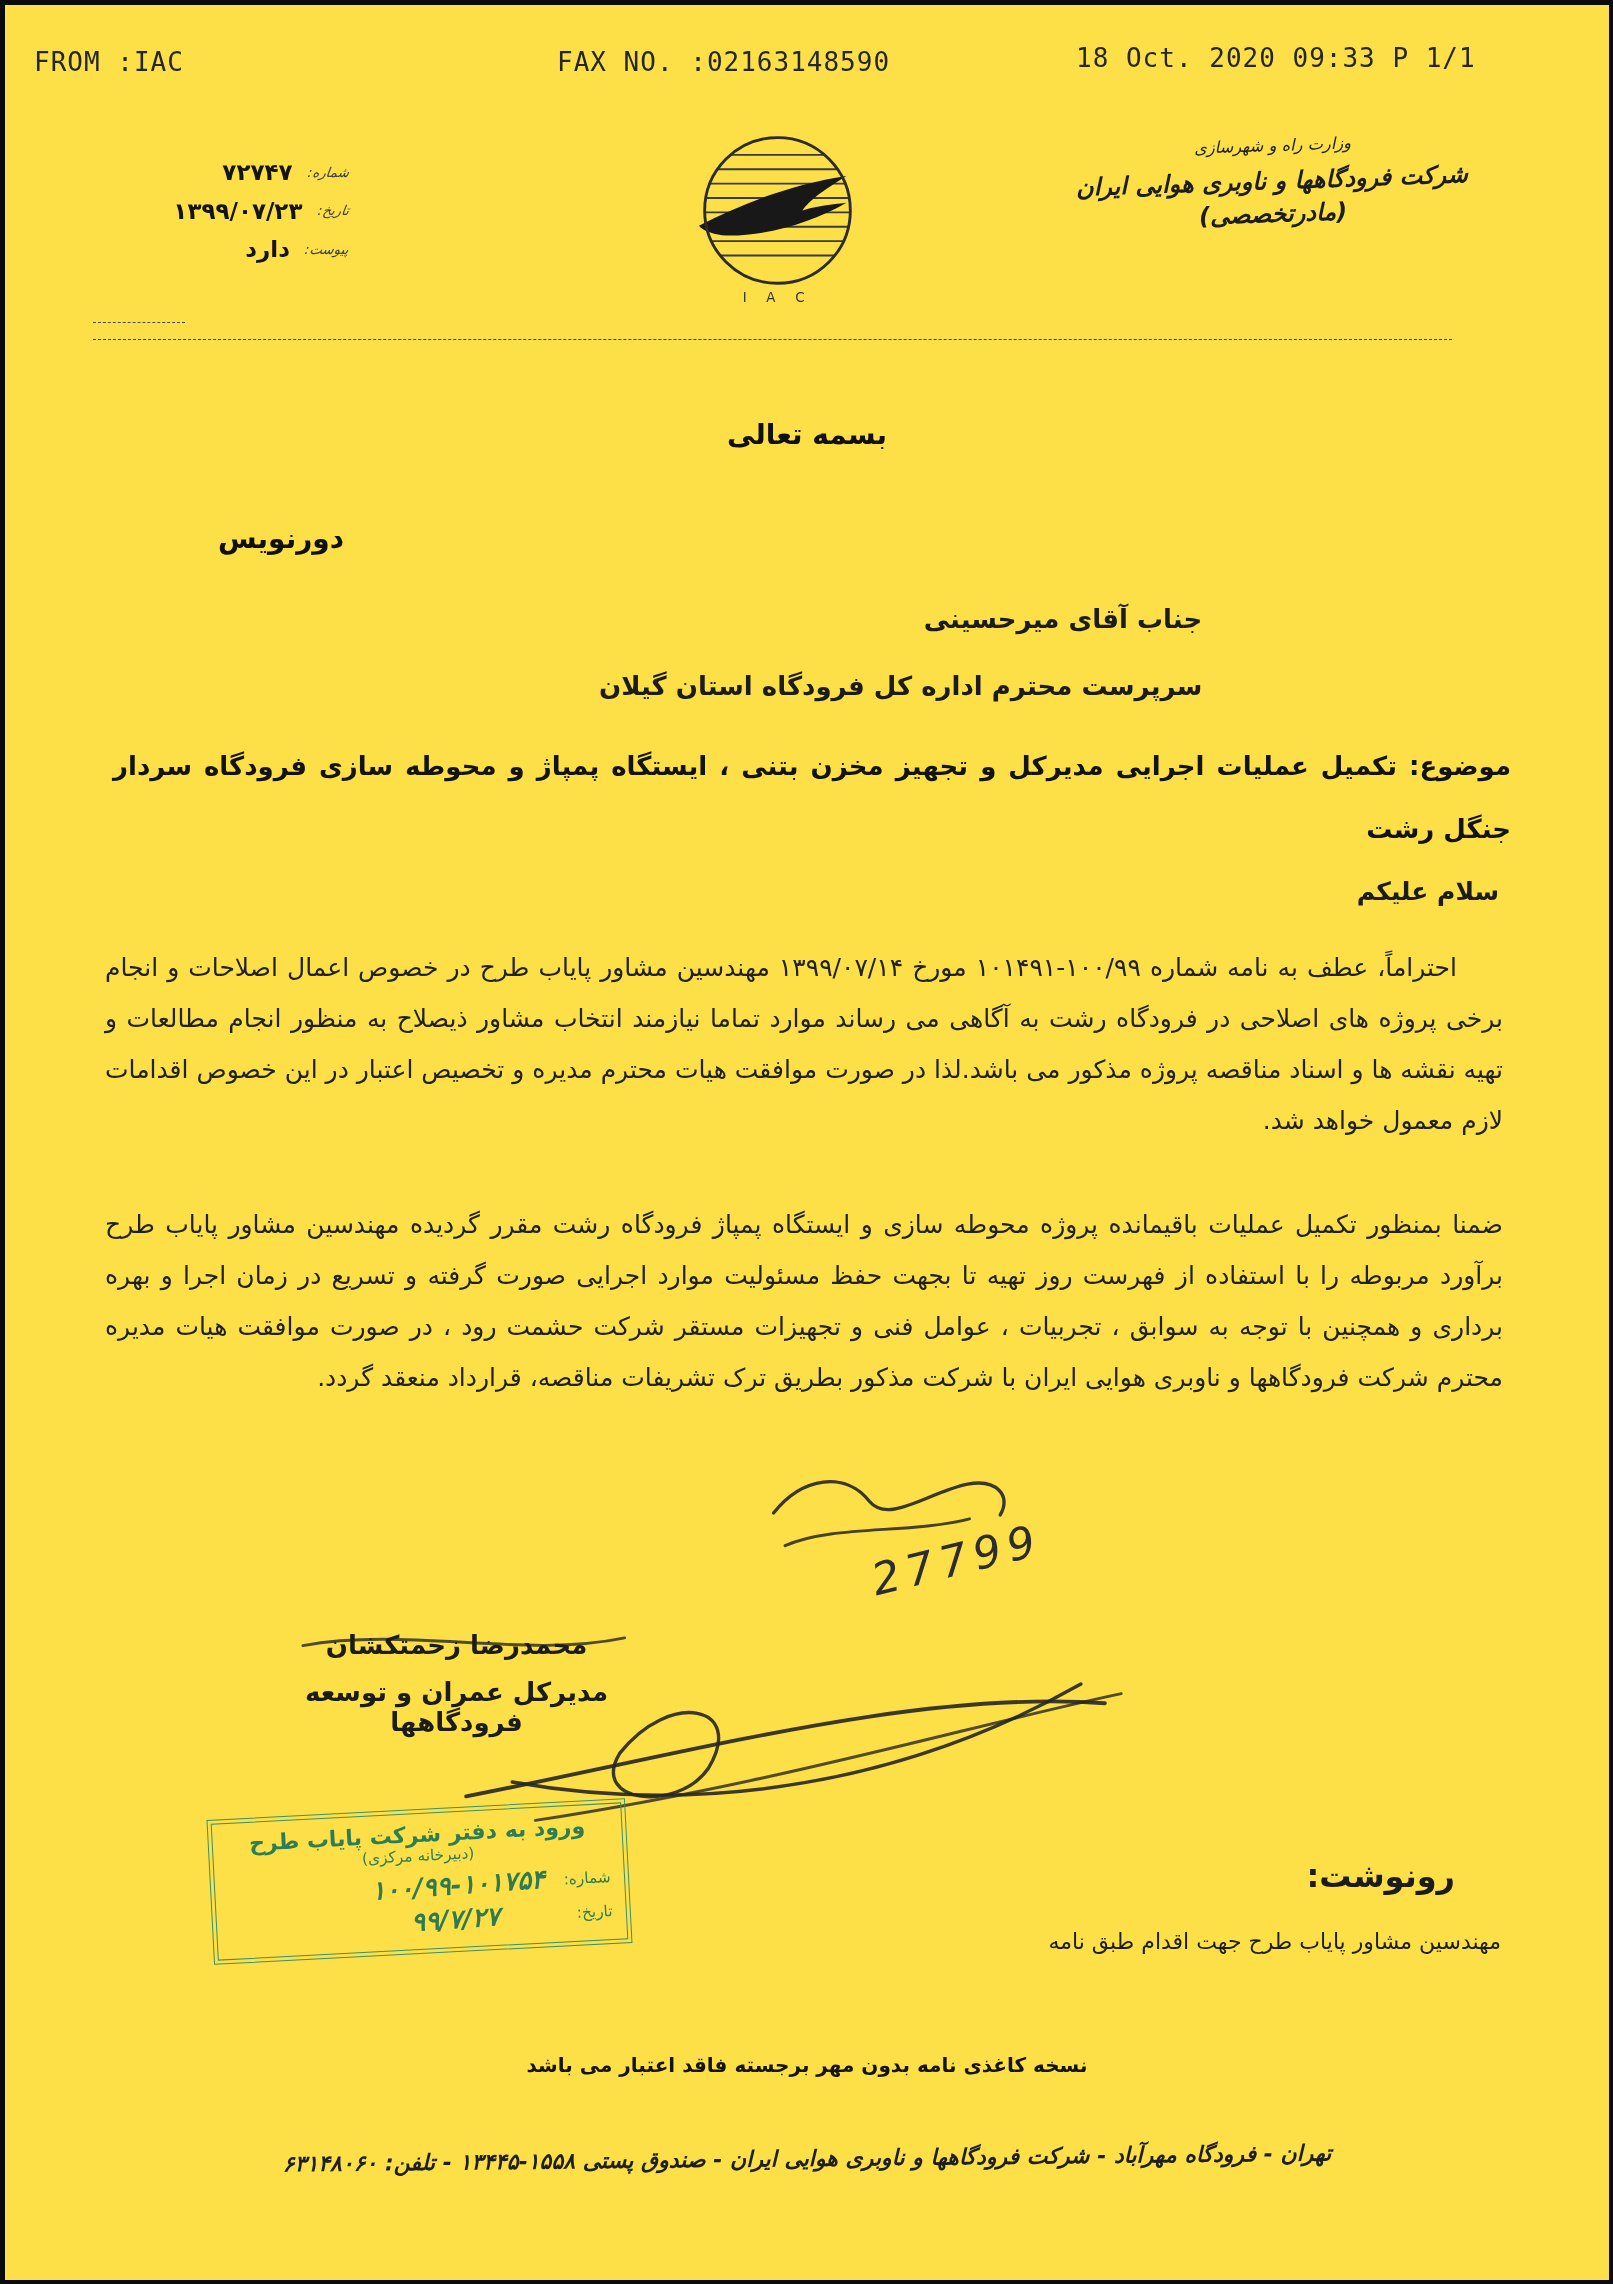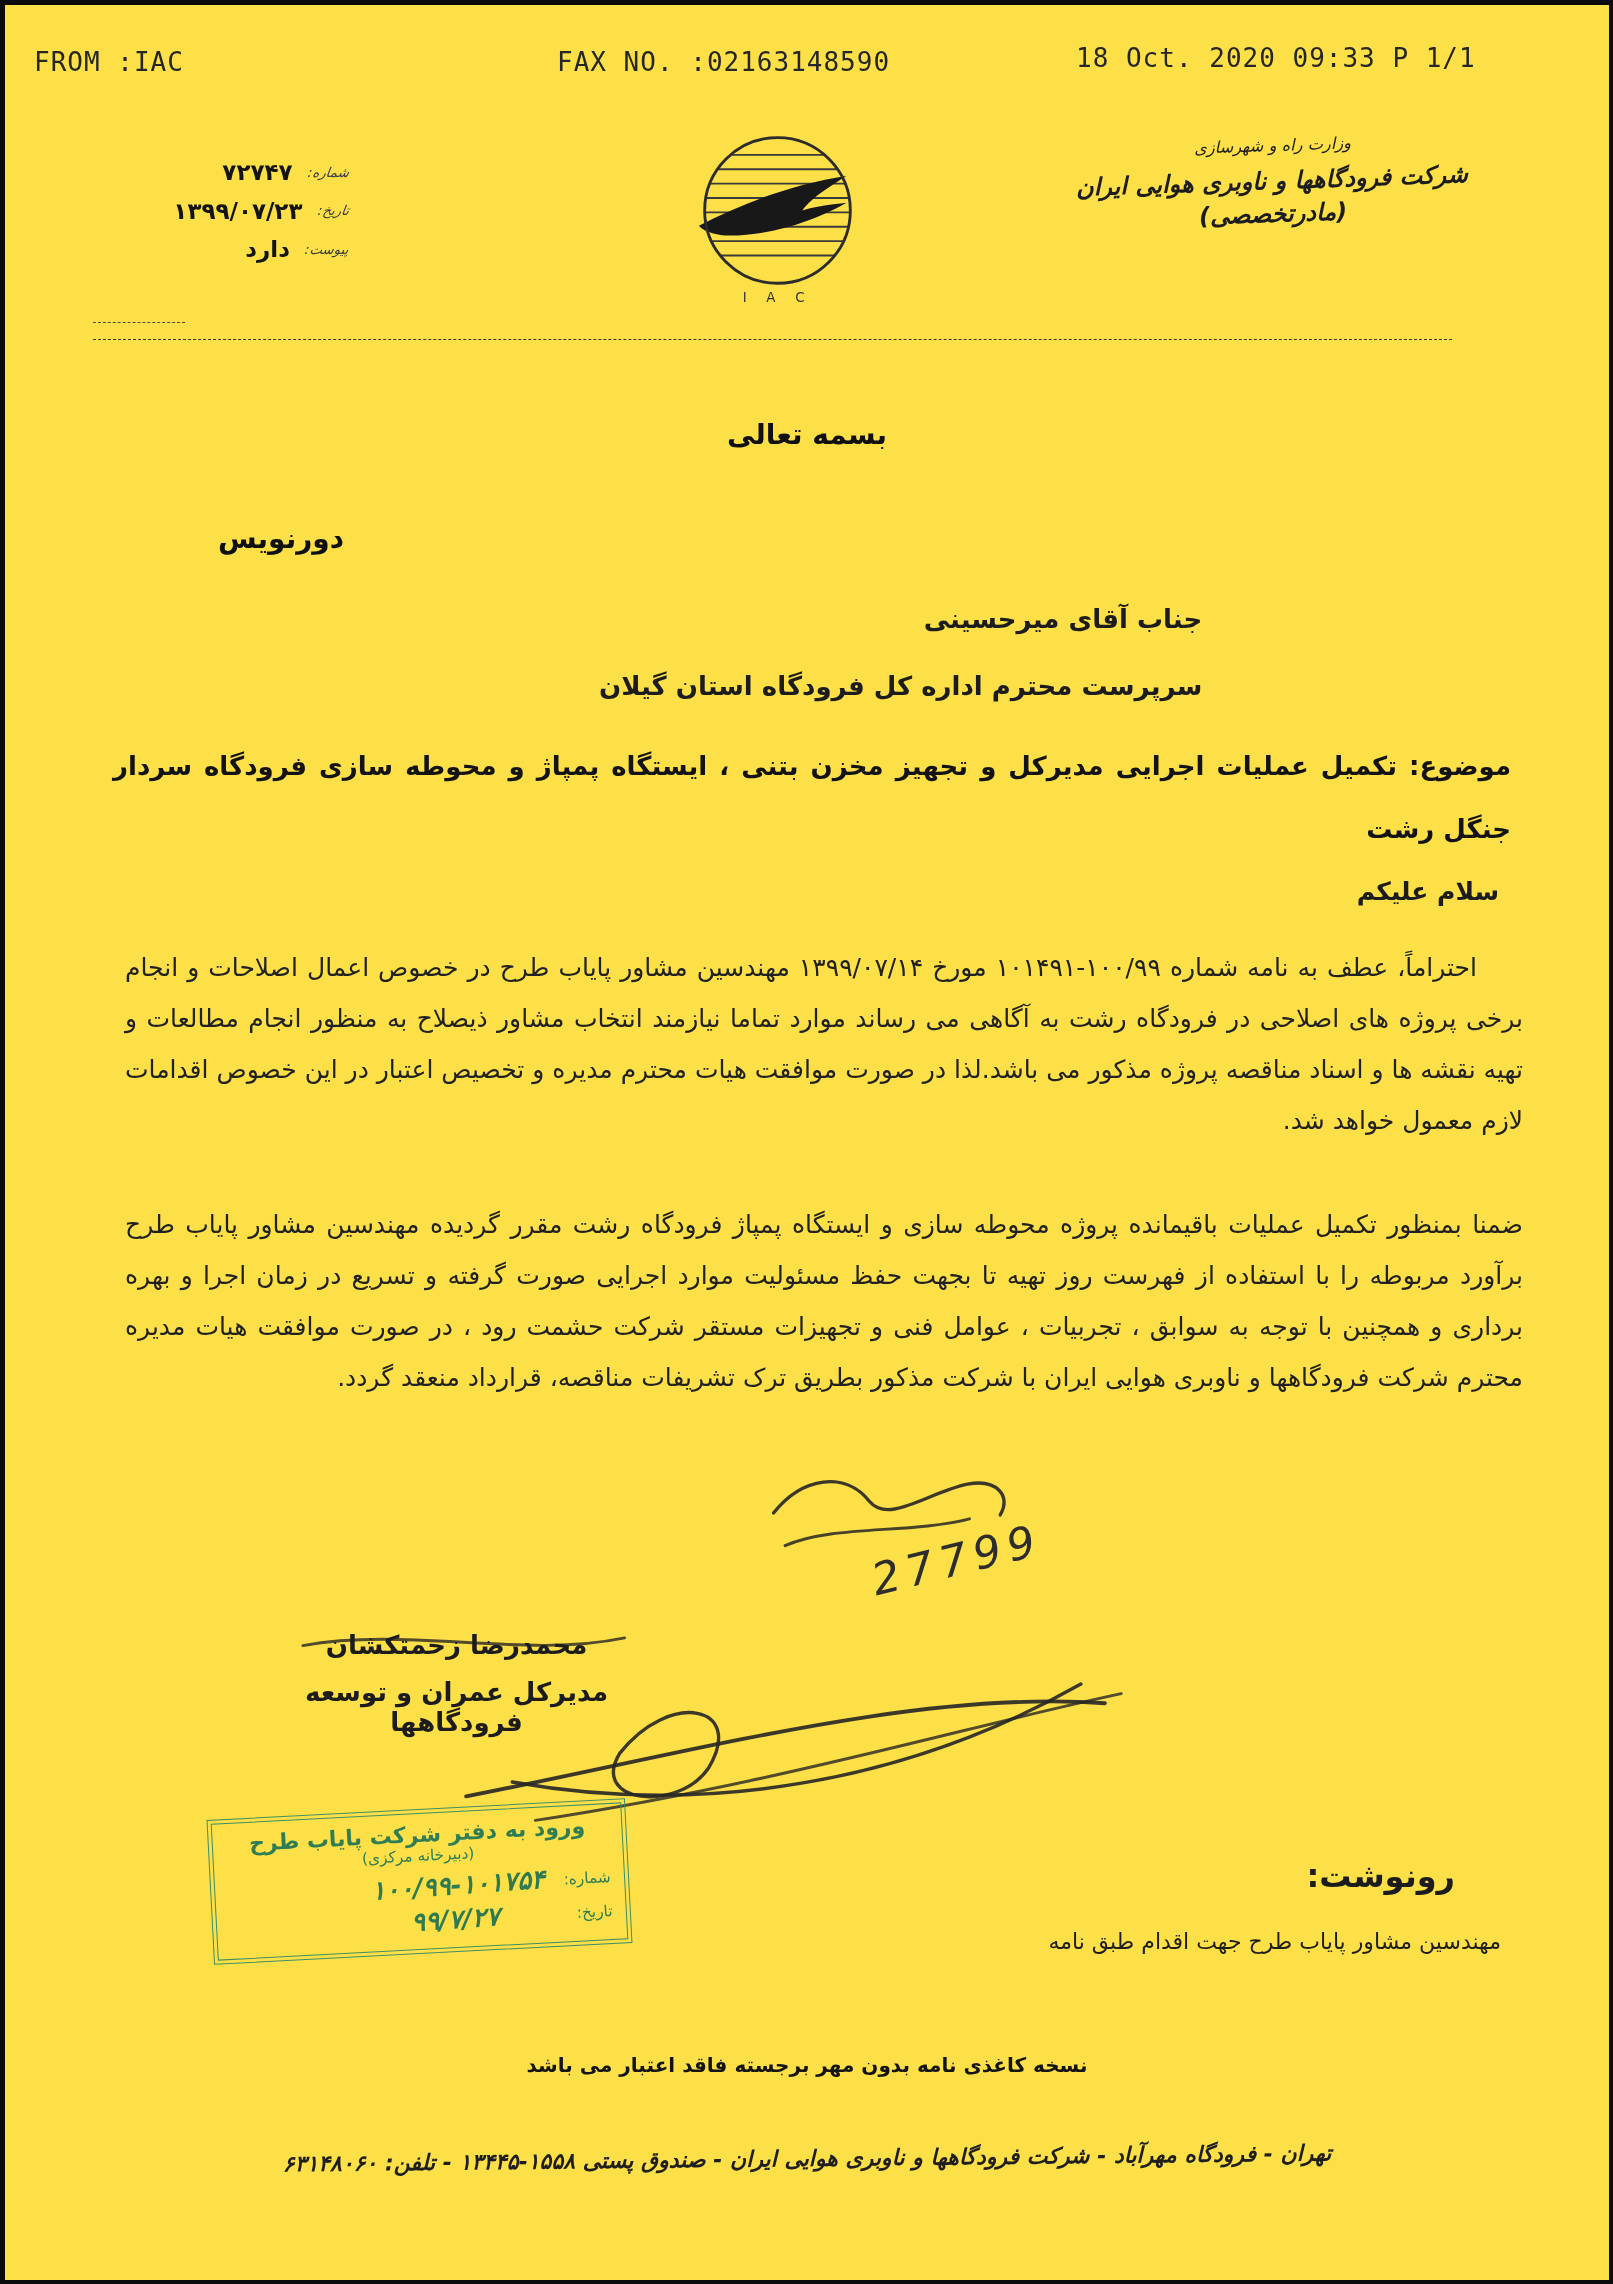--- a/index.html
+++ b/index.html
@@ -44,21 +44,21 @@
   .addr-name { font-size:26px; font-weight:bold; margin-bottom:31px; line-height:1.4; }
   .addr-title{ font-size:26px; font-weight:bold; line-height:1.4; }
 
   .subject {
     position:absolute; top:730px; left:108px; width:1398px;
     direction:rtl; text-align:justify; font-weight:bold; font-size:26px; line-height:63px; color:#131313;
   }
   .salutation { position:absolute; top:872px; right:110px; font-weight:bold; font-size:25px; }
 
   .para {
-    position:absolute; left:120px; width:1398px; direction:rtl;
+    position:absolute; left:100px; width:1398px; direction:rtl;
     text-align:justify; font-size:25px; line-height:51px; color:#212121;
   }
   .p1 { top:937px;  text-indent:46px; }
   .p2 { top:1194px; }
 
   
   .hand-number {
     position:absolute; left:865px; top:1529px; font-size:44px; font-style:italic;
     letter-spacing:6.7px; color:#2d2d2d; transform:rotate(-14deg); white-space:nowrap;
   }

